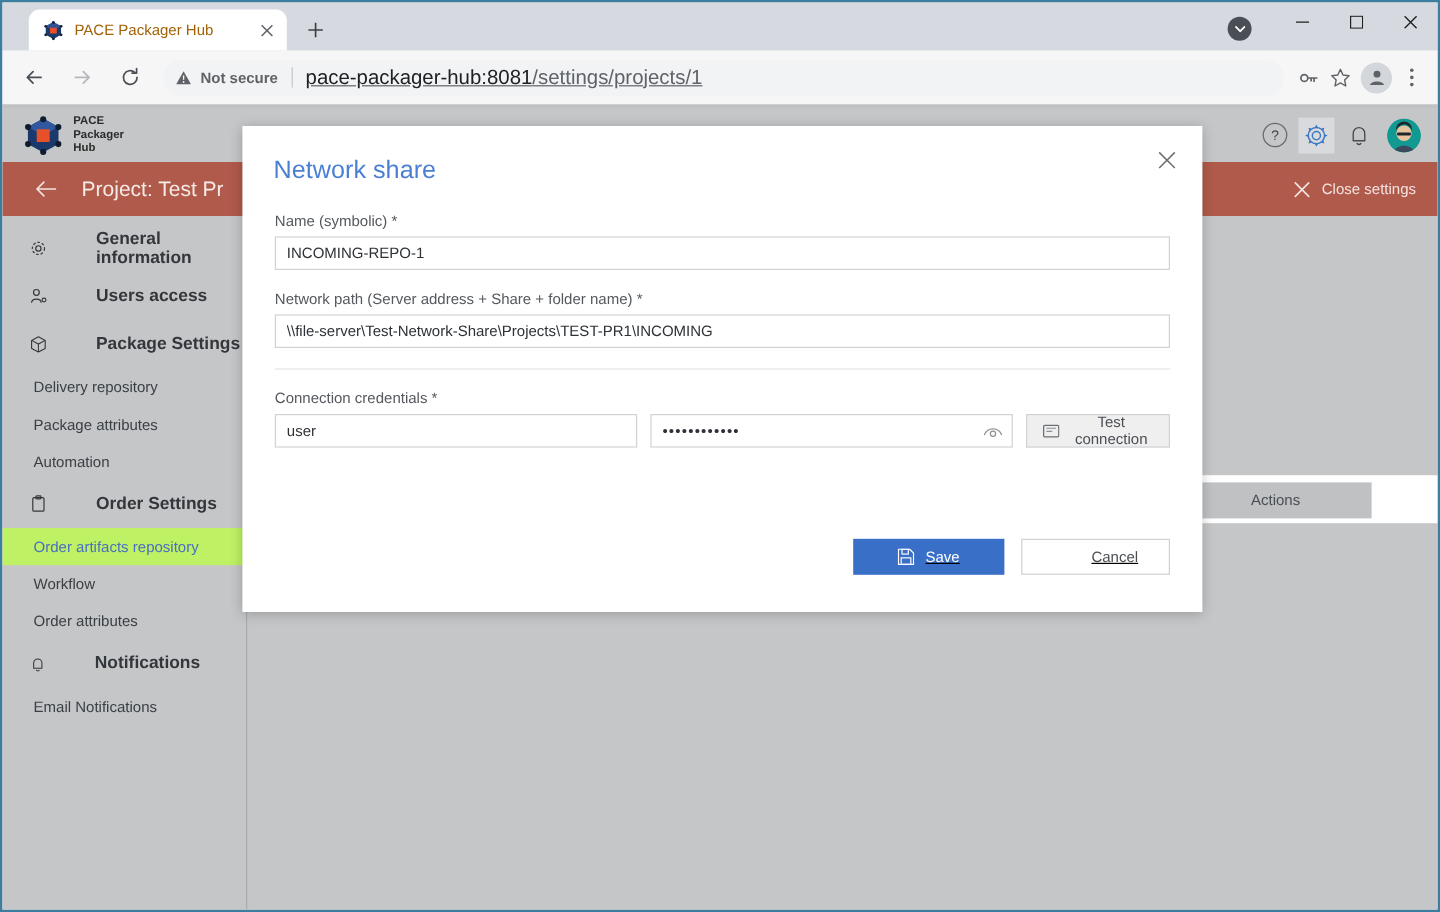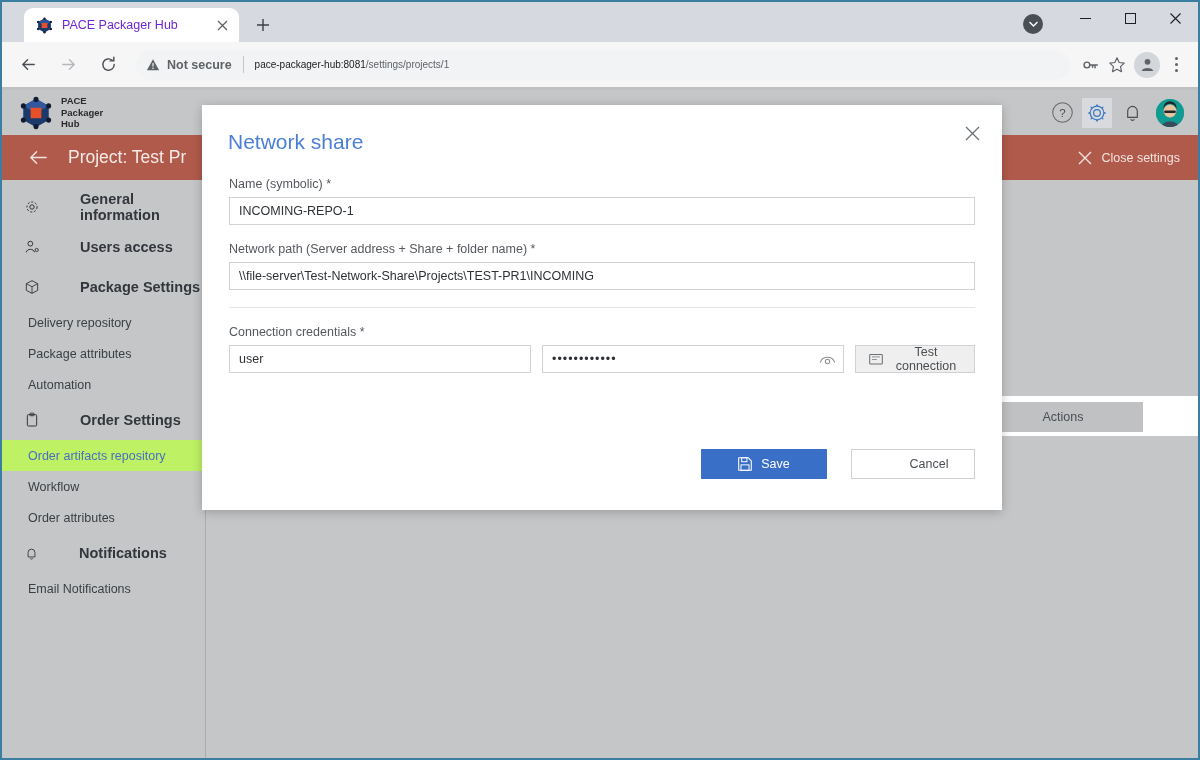--- a/index.html
+++ b/index.html
@@ -28,21 +28,21 @@
     margin-left: 22px;
     width: 215px; height: 34px;
     background: #ffffff;
     border-radius: 9px 9px 0 0;
     display: flex; align-items: center;
     padding: 0 8px 0 12px;
     position: relative;
   }
   .tab-favicon { width: 17px; height: 17px; flex: 0 0 17px; }
   .tab-title {
-    flex: 1; font-size: 12.5px; color: #6d28d9;
+    flex: 1; font-size: 12.5px; color: #a16207;
     margin-left: 9px; white-space: nowrap; overflow: hidden;
     text-overflow: ellipsis;
   }
   .tab-close {
     width: 18px; height: 18px; flex: 0 0 18px;
     display: flex; align-items: center; justify-content: center;
     color: #5f6368; font-size: 14px; line-height: 1;
   }
   #new-tab-button {
     width: 28px; height: 28px; margin-left: 10px; margin-bottom: 3px;
@@ -81,21 +81,21 @@
   #omnibox {
     flex: 1; height: 30px; margin: 0 8px 0 4px;
     background: #f1f3f4; border-radius: 15px;
     display: flex; align-items: center; padding: 0 10px;
   }
   #not-secure-chip { display: flex; align-items: center; color: #5f6368; font-weight: bold; }
   #not-secure-label { font-size: 12.5px; margin-left: 7px; color: #5f6368; }
   #omnibox-divider {
     width: 1px; height: 17px; background: #c4c7c9; margin: 0 11px;
   }
-  #url-text { font-size: 10px; color: #5f6368; white-space: nowrap; }
+  #url-text { font-size: 17px; color: #5f6368; white-space: nowrap; text-decoration: underline; }
   #url-text .host { color: #202124; }
   .omnibox-icon { width: 26px; height: 26px; display: flex; align-items: center; justify-content: center; color: #5f6368; }
   #profile-avatar {
     width: 26px; height: 26px; border-radius: 50%; background: #d3d6da;
     display: flex; align-items: center; justify-content: center;
     margin: 0 4px; color: #5f6368;
   }
   #menu-dots {
     width: 24px; height: 28px; display: flex; flex-direction: column;
     align-items: center; justify-content: center; gap: 3px;
@@ -256,21 +256,21 @@
   }
   #test-connection-button {
     height: 28px; padding: 0 13px;
     background: #efefef; border: 1px solid #d0d2d4;
     display: flex; align-items: center; gap: 8px;
     font-size: 12.5px; color: #4b4f54;
     font-family: "Liberation Sans", sans-serif;
   }
   #modal-footer {
     position: absolute; left: 27px; right: 27px; bottom: 31px;
-    display: flex; justify-content: flex-end; gap: 24px;
+    display: flex; justify-content: flex-end; gap: 14px; text-decoration: underline;
   }
   #save-button {
     width: 126px; height: 30px;
     background: #3a6fc8; border: none; color: #fff;
     display: flex; align-items: center; justify-content: center; gap: 9px;
     font-size: 12.5px;
     font-family: "Liberation Sans", sans-serif;
   }
   #cancel-button {
     width: 124px; height: 30px;

